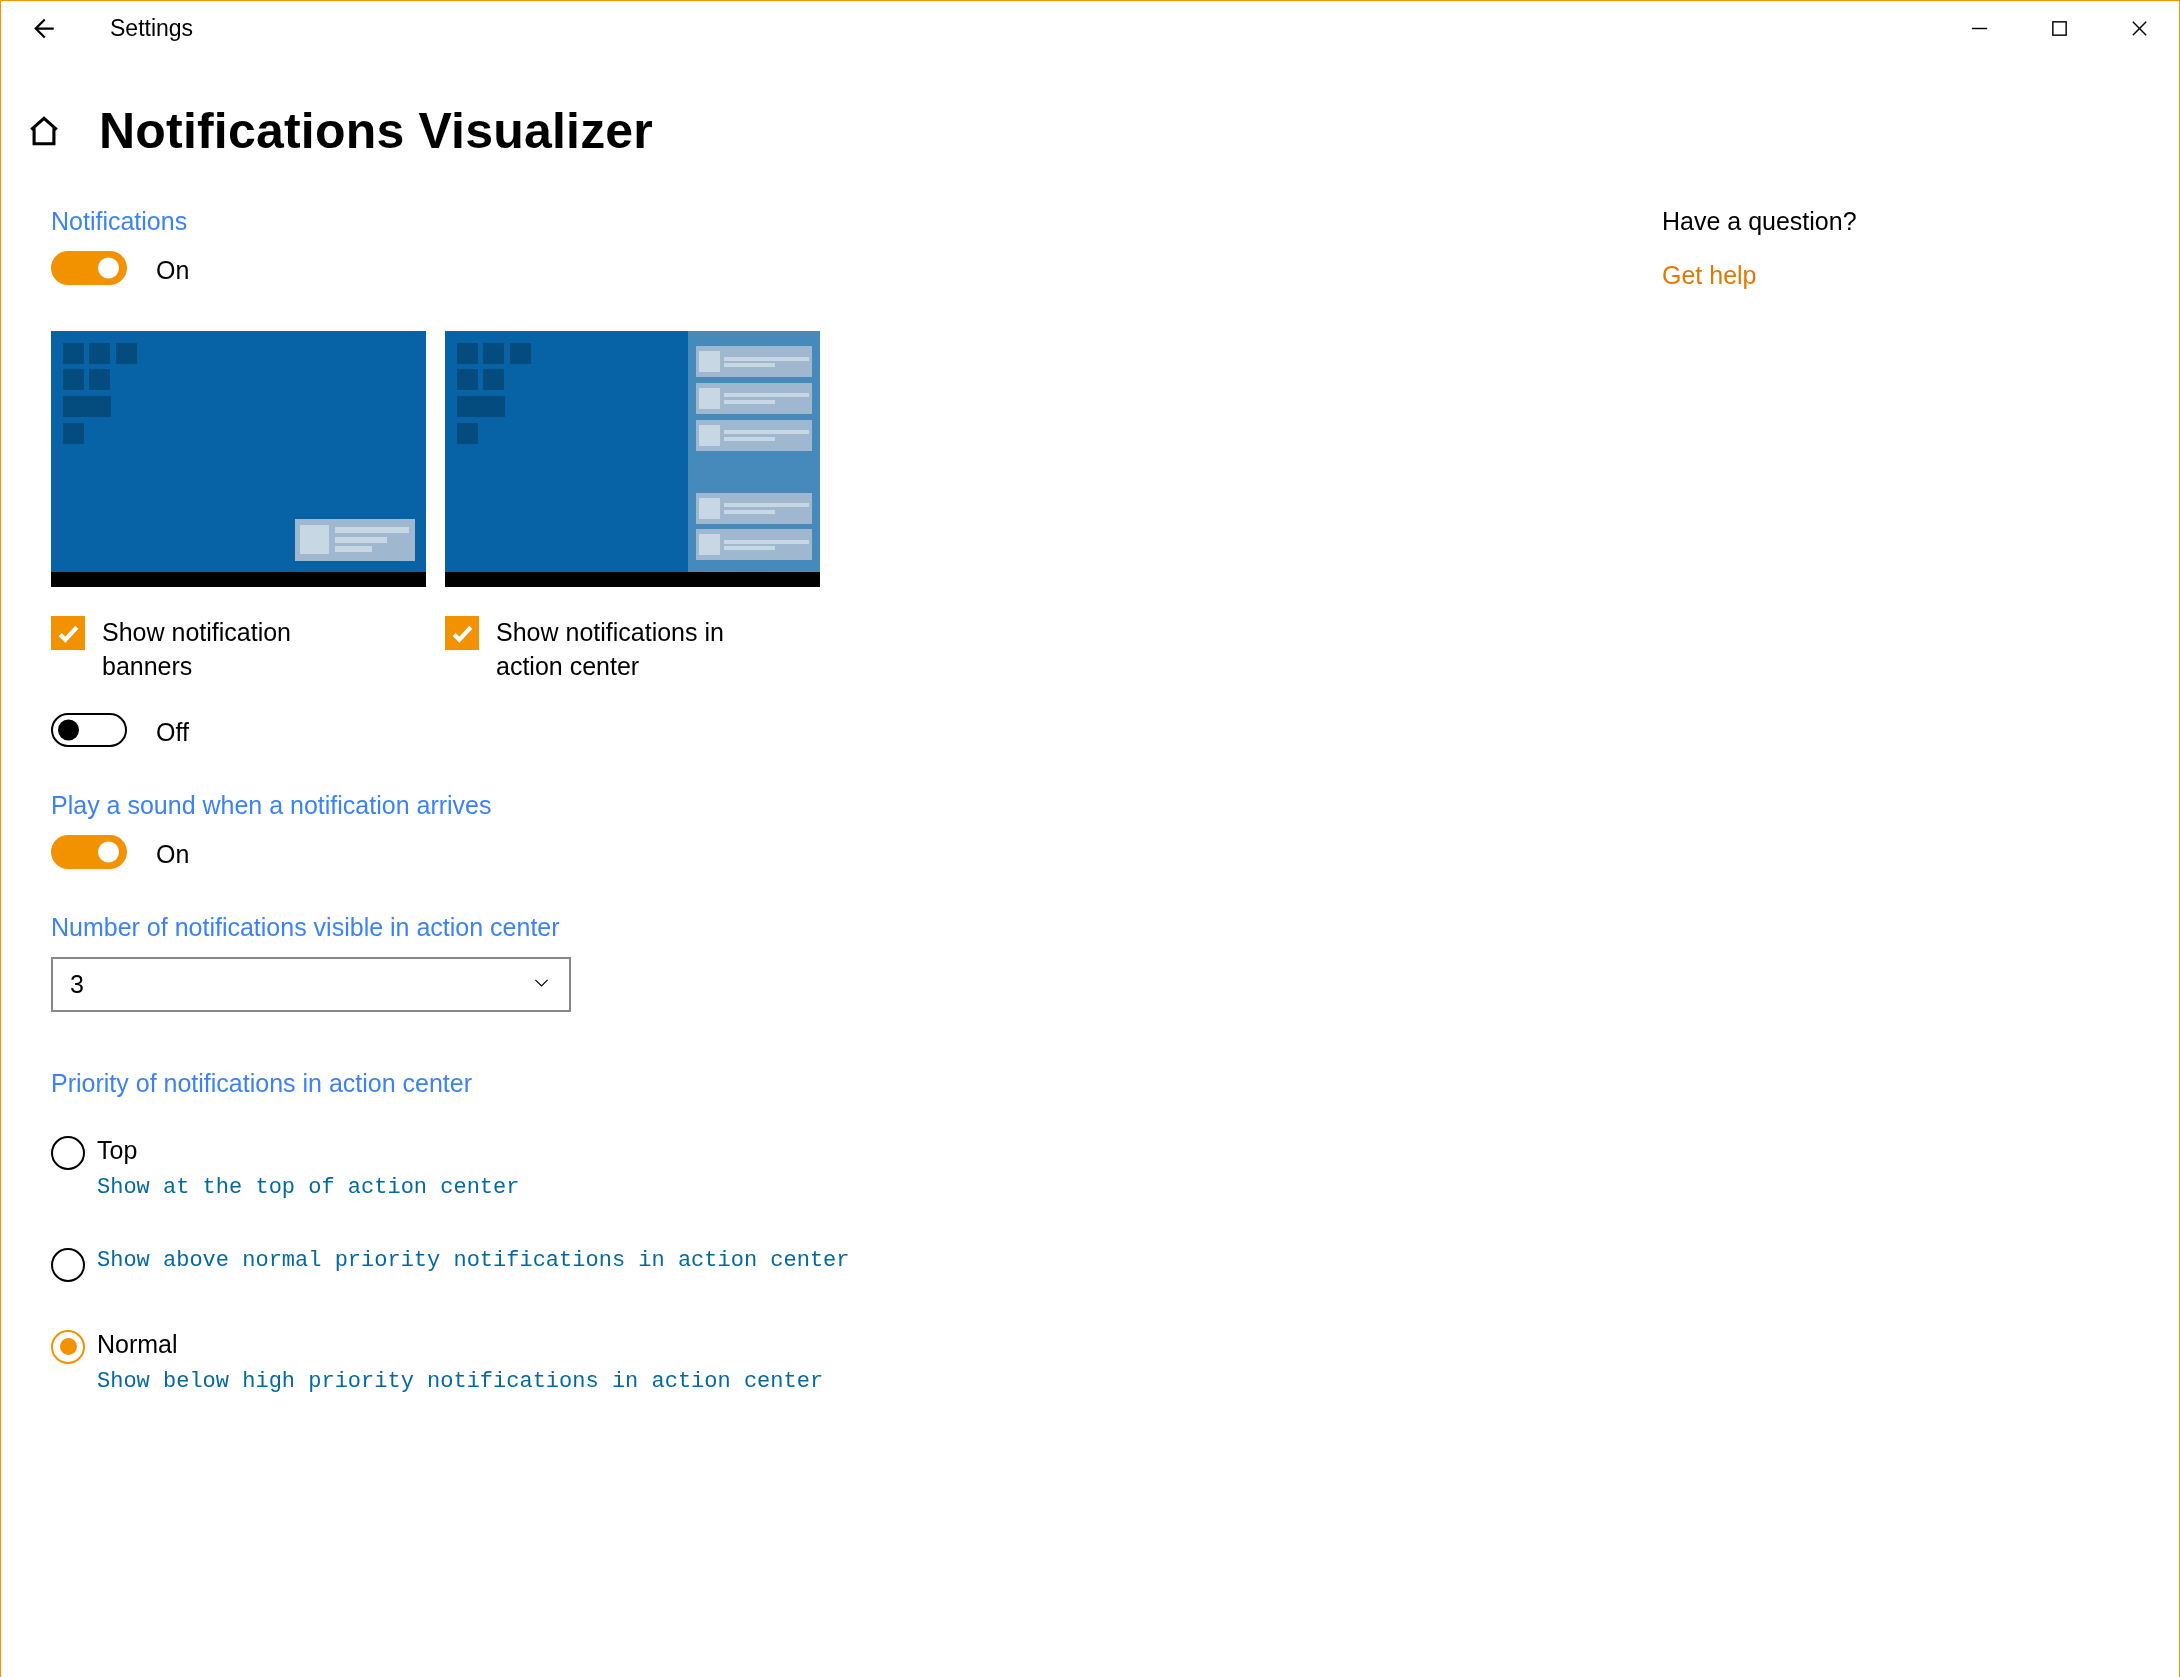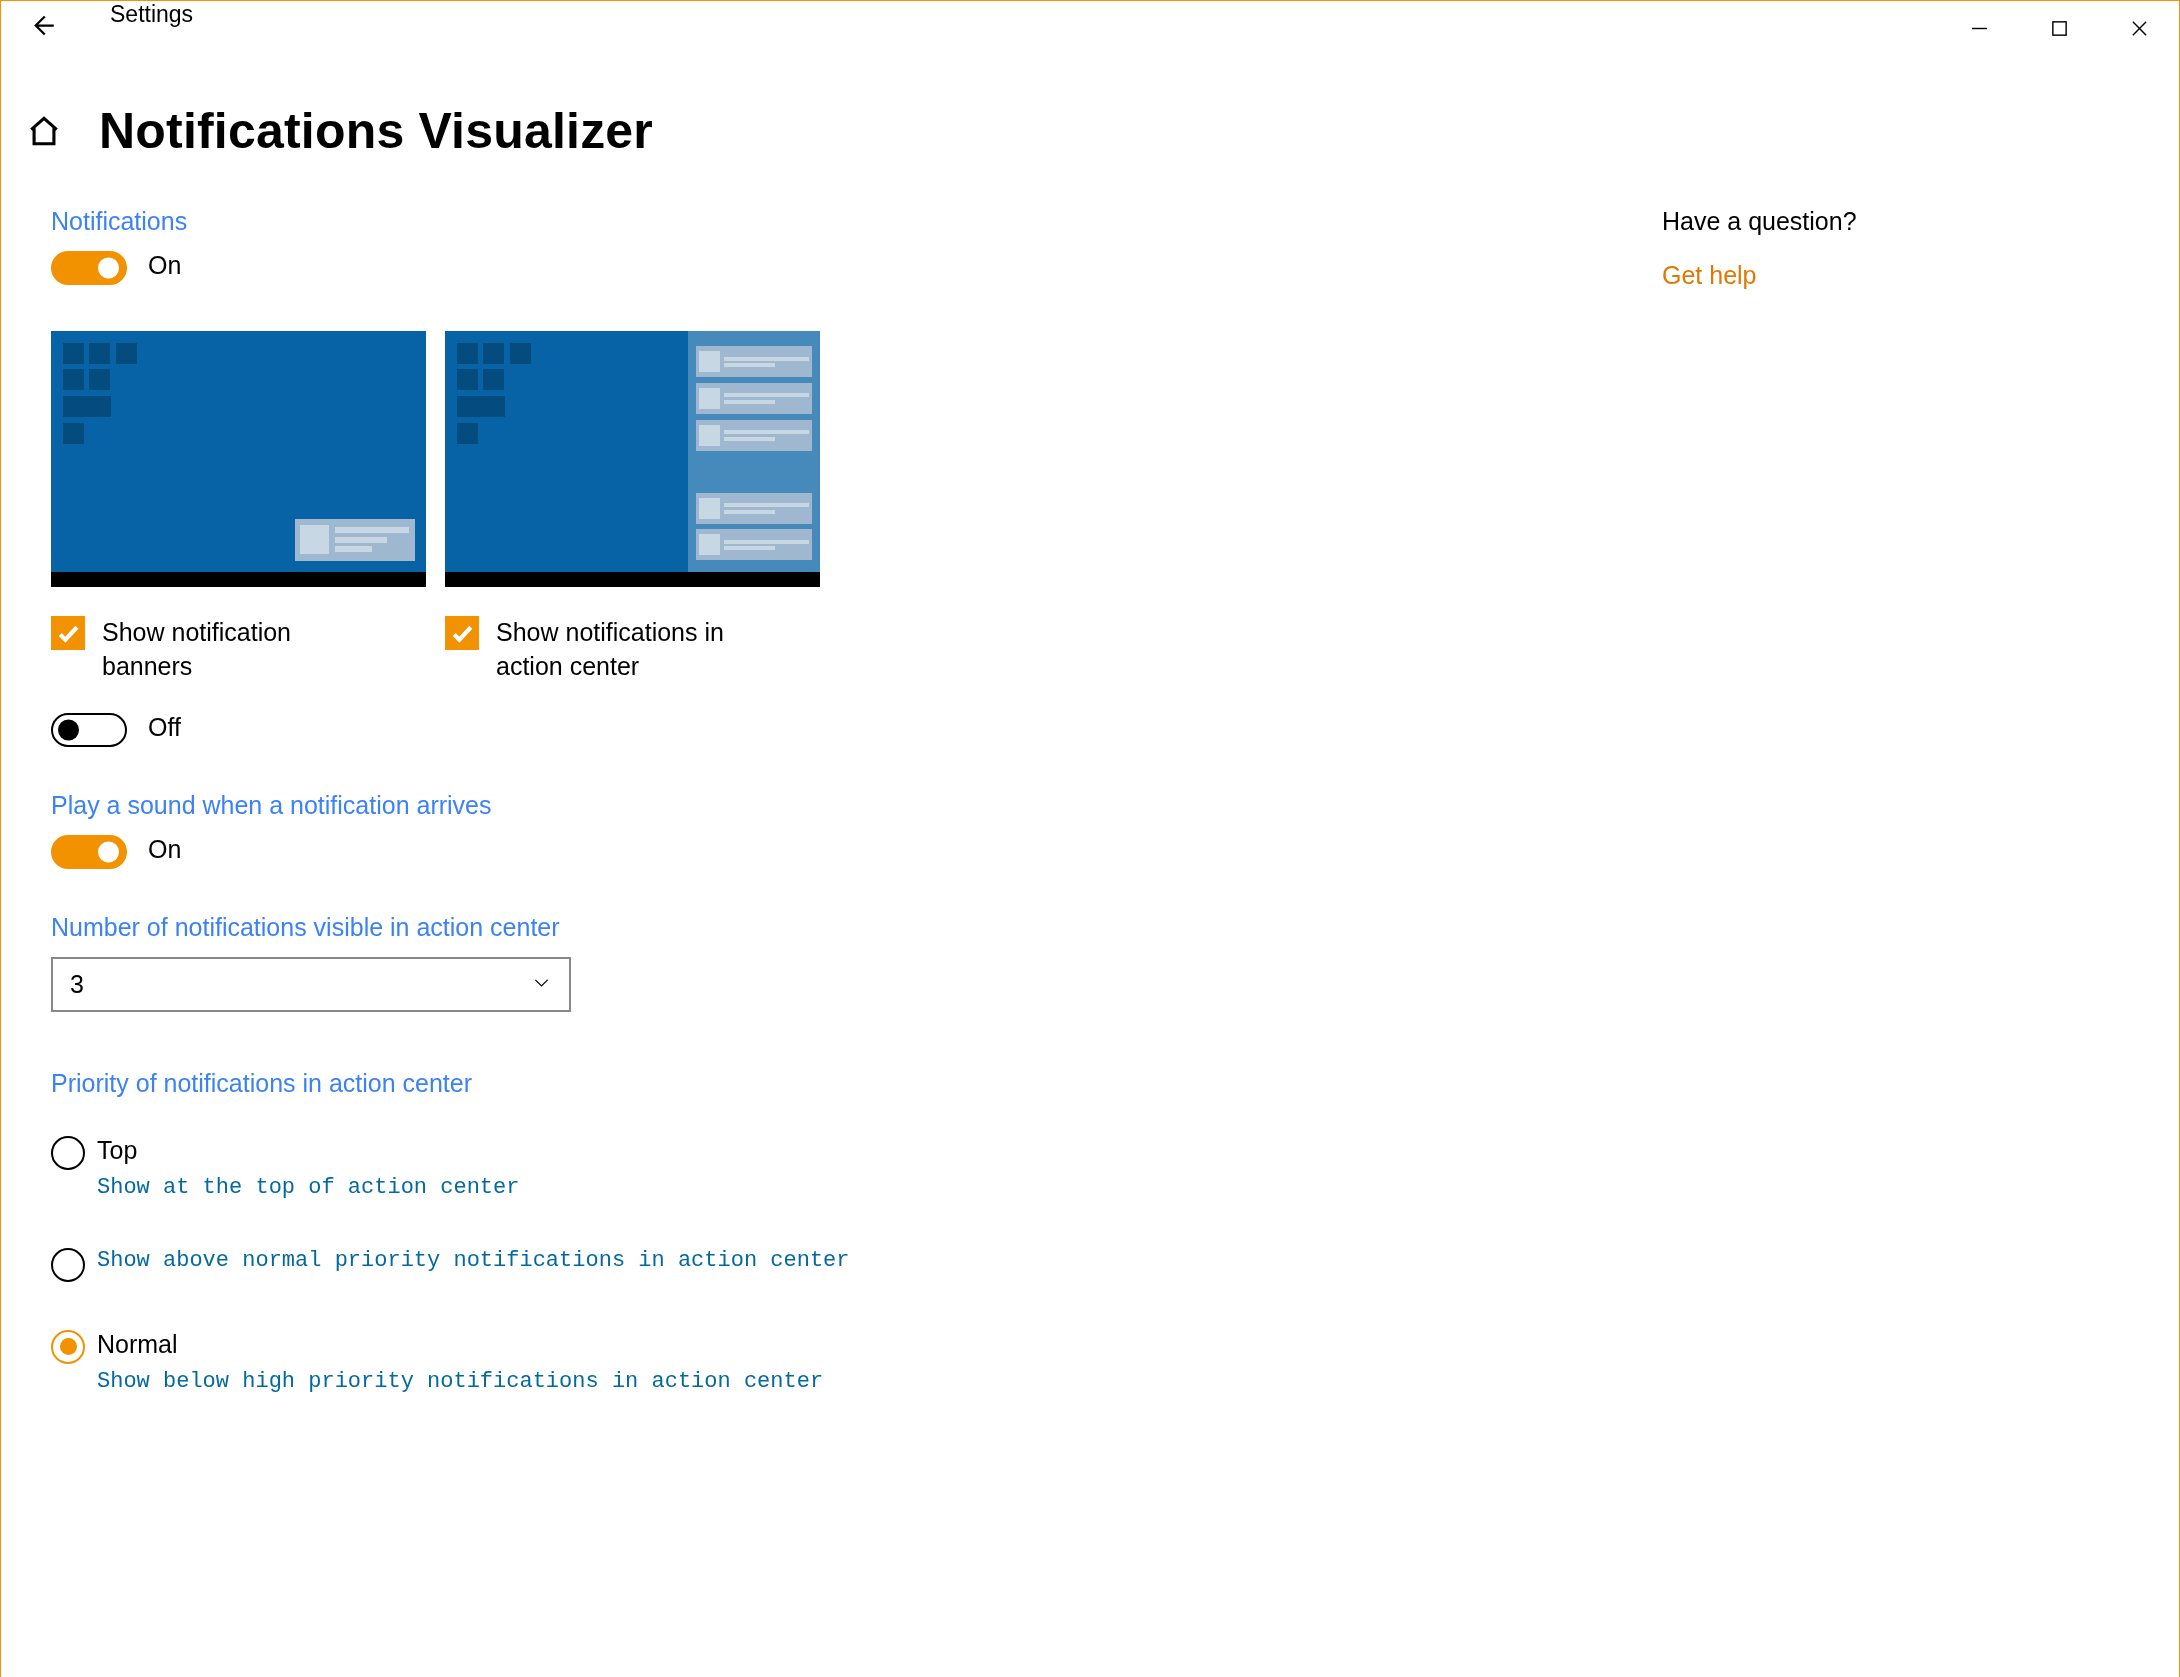--- a/index.html
+++ b/index.html
@@ -11,20 +11,21 @@
     border: 1.9px solid #f59300;
     width: 2180px;
     height: 1678px;
     position: relative;
     overflow: hidden;
   }
 
   
   .titlebar {
     display: flex;
+    align-items: center;
     height: 55px;
     padding: 0 0 0 17px;
   }
   .back-arrow {
     width: 48px; height: 48px;
     display: flex; align-items: center; justify-content: center;
     cursor: default;
   }
   .back-arrow svg { width: 27px; height: 27px; }
   .app-title {
@@ -77,21 +78,21 @@
 
   .section-label {
     font-size: 25px;
     font-weight: 400;
     color: #3b82f6;
     margin-bottom: 15.3px;
   }
   .setting-block { margin-bottom: 44px; }
 
   
-  .toggle-row { display: flex; align-items: flex-start; gap: 21px; }
+  .toggle-row { display: flex; align-items: flex-end; gap: 29px; }
   .toggle {
     width: 76px; height: 34px;
     border-radius: 17px;
     position: relative;
     cursor: default;
   }
   .toggle.on { background: #f39200; }
   .toggle.off { background: #fff; border: 2.9px solid #000; }
   .toggle .knob {
     position: absolute;

